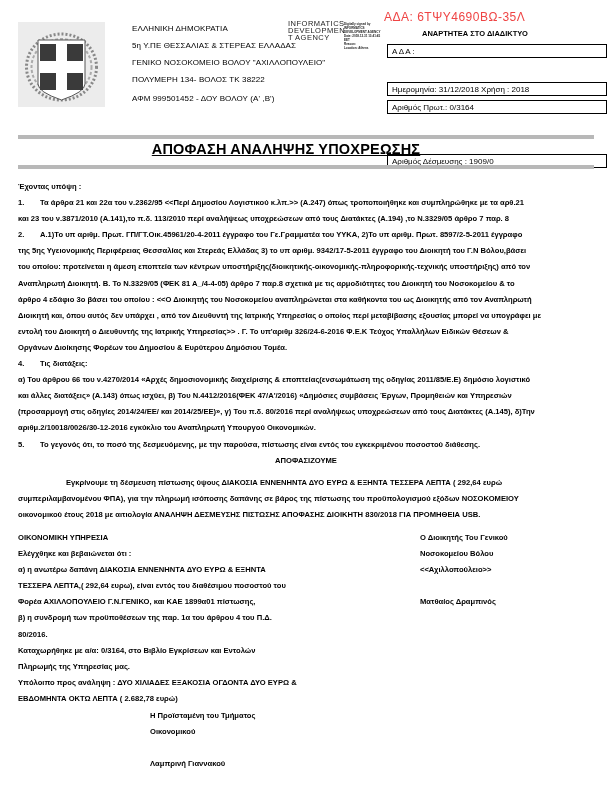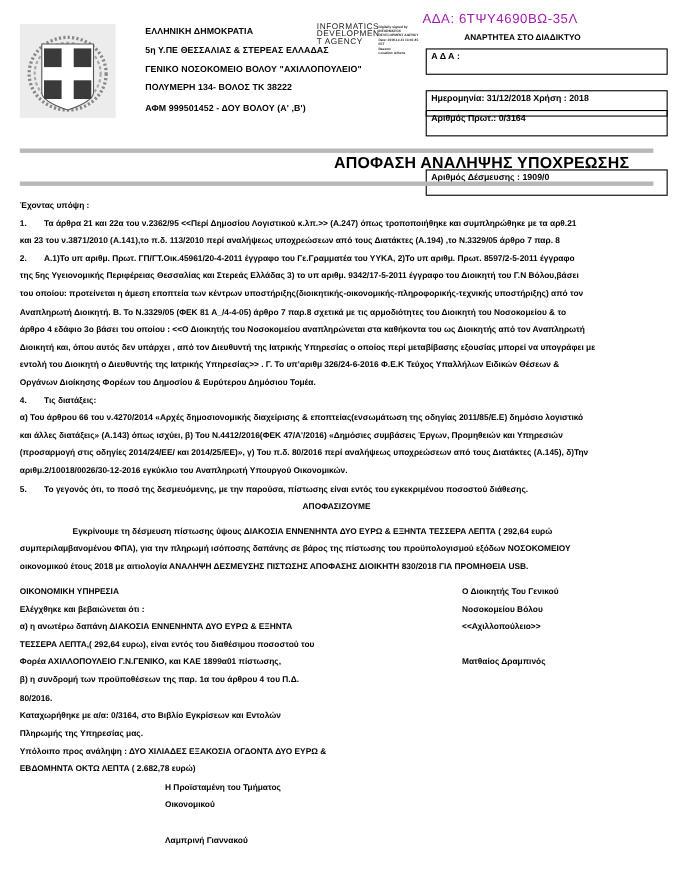--- a/index.html
+++ b/index.html
@@ -1,27 +1,27 @@
 <!DOCTYPE html>
 <html><head>
 <meta charset="utf-8">
 <style>
   html,body{margin:0;padding:0;background:#ffffff;}
   body{width:612px;height:792px;position:relative;overflow:hidden;font-family:"Liberation Sans",sans-serif;color:#000;}
   .abs{position:absolute;}
   .emblem{left:18px;top:22px;width:87px;height:85px;background:#ececec;}
   .emblem svg{width:87px;height:85px;display:block;}
-  .hdr{left:132px;font-size:8px;font-weight:bold;letter-spacing:0.1px;white-space:nowrap;}
+  .hdr{left:132px;font-size:8px;font-weight:normal;letter-spacing:0.1px;white-space:nowrap;}
   .stamp{left:288px;top:20px;font-size:7.5px;line-height:7px;color:#222;letter-spacing:0.5px;}
   .stamp-small{left:344px;top:22px;font-size:3px;line-height:4px;color:#222;font-weight:bold;}
-  .ada-top{left:384px;top:10px;font-size:12px;letter-spacing:0.5px;color:#a21caf;}
+  .ada-top{left:384px;top:10px;font-size:12px;letter-spacing:0.5px;color:#ef4444;}
   .post{left:422px;top:29px;font-size:7.5px;font-weight:bold;}
-  .box{left:387px;border:1px solid #000;width:317px;height:24px;font-size:8px;font-weight:bold;padding-left:4px;line-height:13px;box-sizing:border-box;width:220px;}
+  .box{left:387px;border:1px solid #000;width:317px;height:14px;font-size:8px;font-weight:normal;padding-left:4px;line-height:13px;box-sizing:border-box;width:220px;}
   .rule{left:18px;width:576px;height:4px;background:#b8b8b8;}
-  .title{left:0;width:572px;top:141px;text-align:right;font-size:14.5px;font-weight:bold;letter-spacing:0.2px;}
+  .title{left:0;width:572px;top:141px;text-align:center;font-size:14.5px;font-weight:bold;letter-spacing:0.2px;text-decoration:underline;}
   .body{left:18px;width:576px;font-size:7.6px;line-height:16.1px;font-weight:bold;}
   .body p{margin:0;white-space:nowrap;}
   .num{display:inline-block;width:22px;}
   .center{text-align:center;}
   .sig{font-size:7.6px;font-weight:bold;text-align:left;}
 </style>
 </head>
 <body>
 
 <div class="abs emblem">

